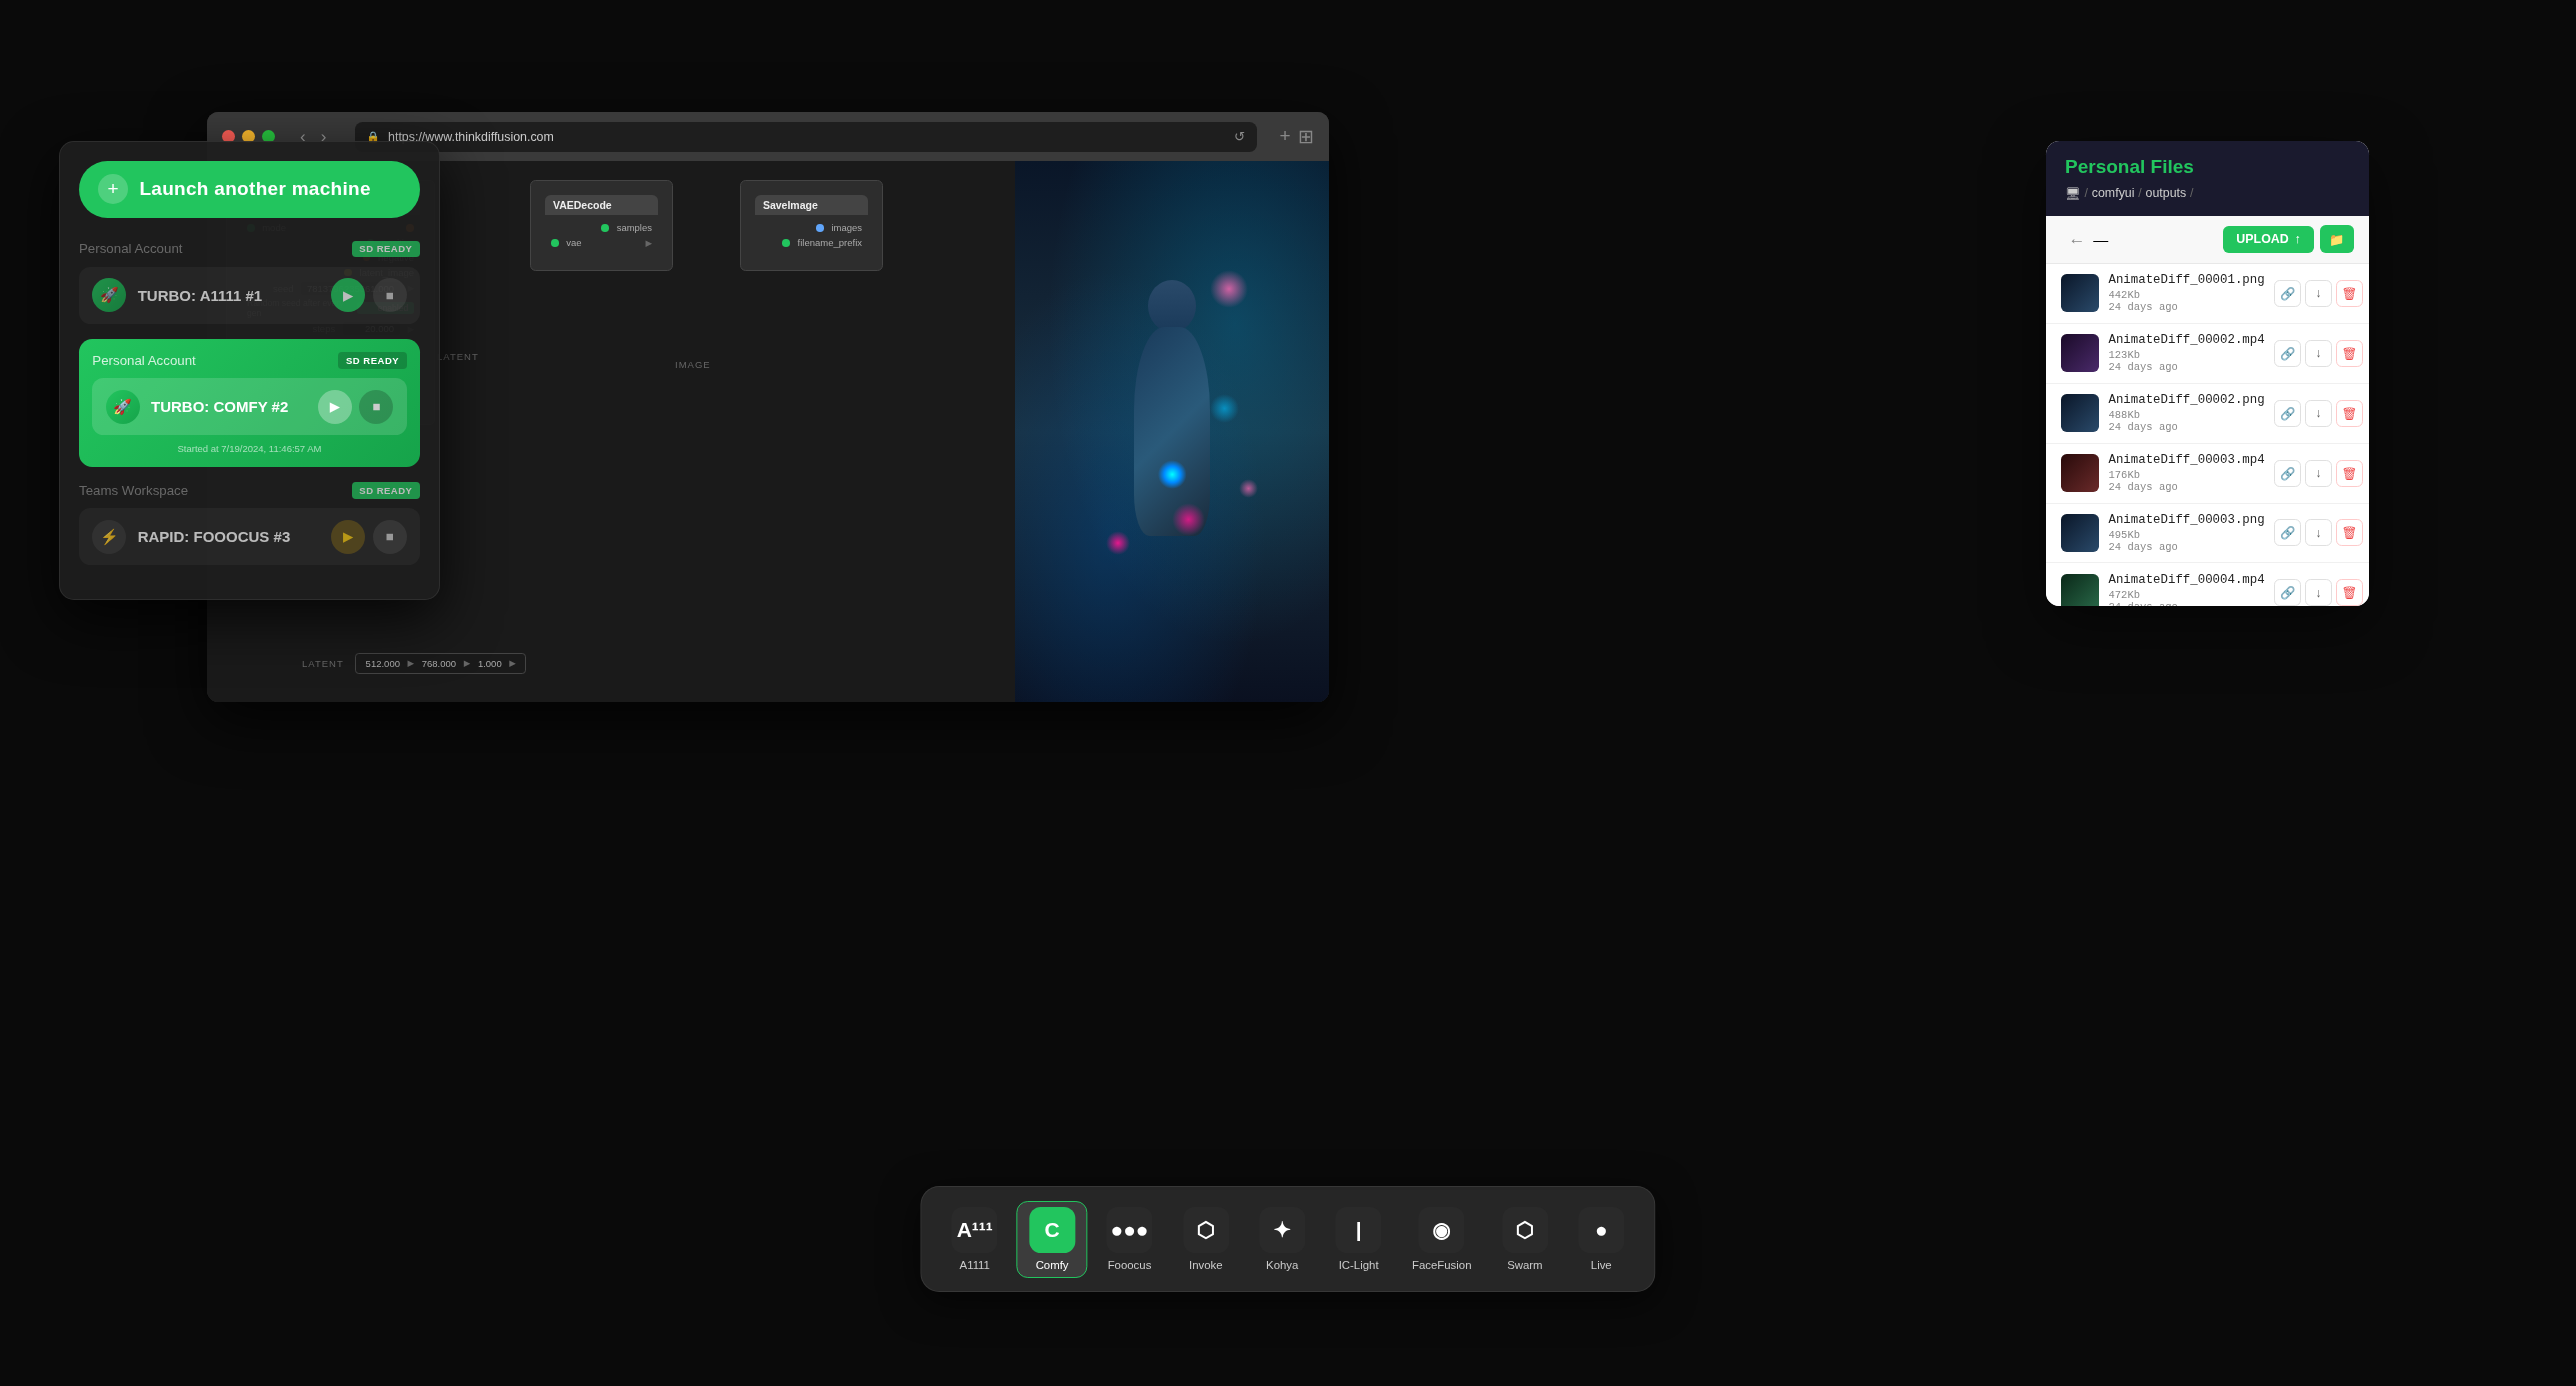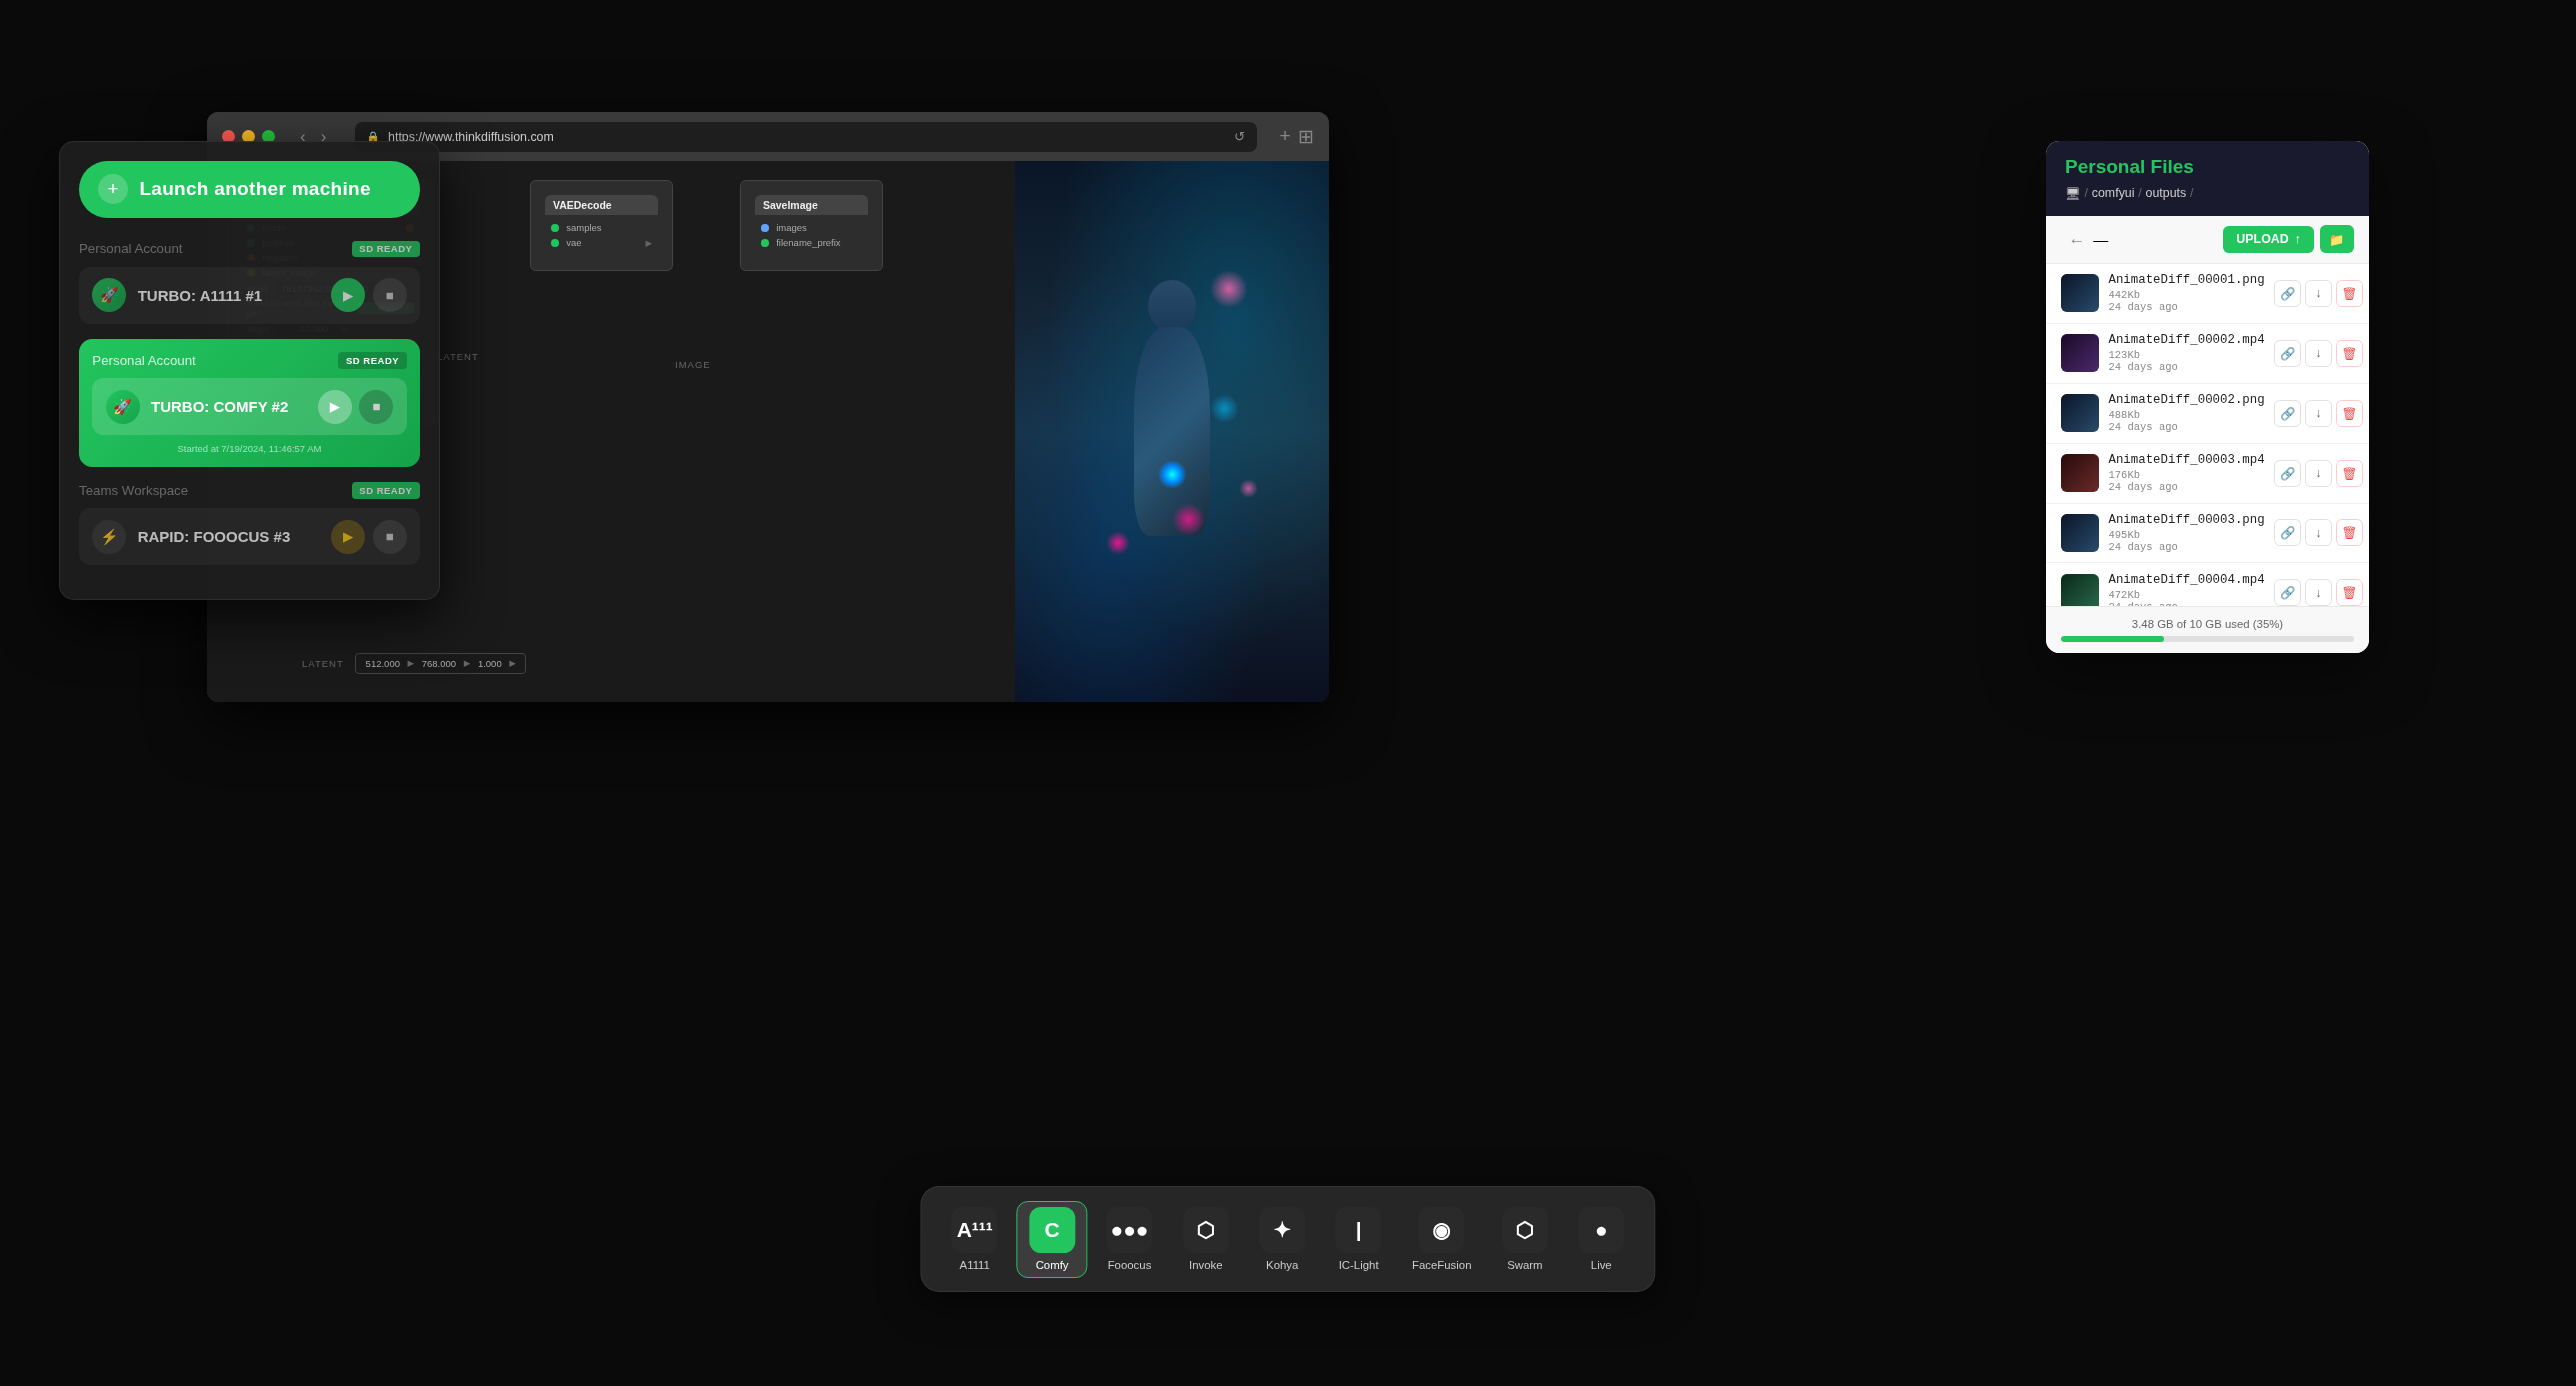--- a/index.html
+++ b/index.html
@@ -91,21 +91,21 @@
       margin: -5.7px -5.7px 5.7px -5.7px;
       padding: 3.8px 7.6px;
       border-radius: 5.7px 5.7px 0 0;
       font-size: 10.5px;
       color: #eee;
       font-weight: 600;
     }
     .node-row {
       display: flex;
       align-items: center;
-      justify-content: flex-start;
+      justify-content: flex-end;
       gap: 7.6px;
       padding: 1.9px 0;
       font-size: 9.5px;
       color: #aaa;
     }
     .node-dot {
       width: 7.6px;
       height: 7.6px;
       border-radius: 50%;
       background: #22c55e;
@@ -842,26 +842,20 @@
       <div class="file-name">AnimateDiff_00004.mp4</div>
       <div class="file-meta">472Kb<br>24 days ago</div>
     </div>
     <div class="file-actions">
       <button class="file-action-btn">🔗</button>
       <button class="file-action-btn">↓</button>
       <button class="file-action-btn file-action-btn-red">🗑</button>
     </div>
   </div>
     </div>
-  <div class="files-footer">
-    <div class="storage-text">3.48 GB of 10 GB used (35%)</div>
-    <div class="storage-bar">
-      <div class="storage-fill" style="width: 35%"></div>
-    </div>
-  </div>
 </div>
 
 <div class="app-dock">
 
 <div class="dock-item">
     <div class="dock-icon" style="background:#2a2a2a;color:#fff">A¹¹¹</div>
     <span class="dock-label">A1111</span>
   </div>
     <div class="dock-item dock-item-active">
     <div class="dock-icon" style="background:#22c55e;color:#fff">C</div>

